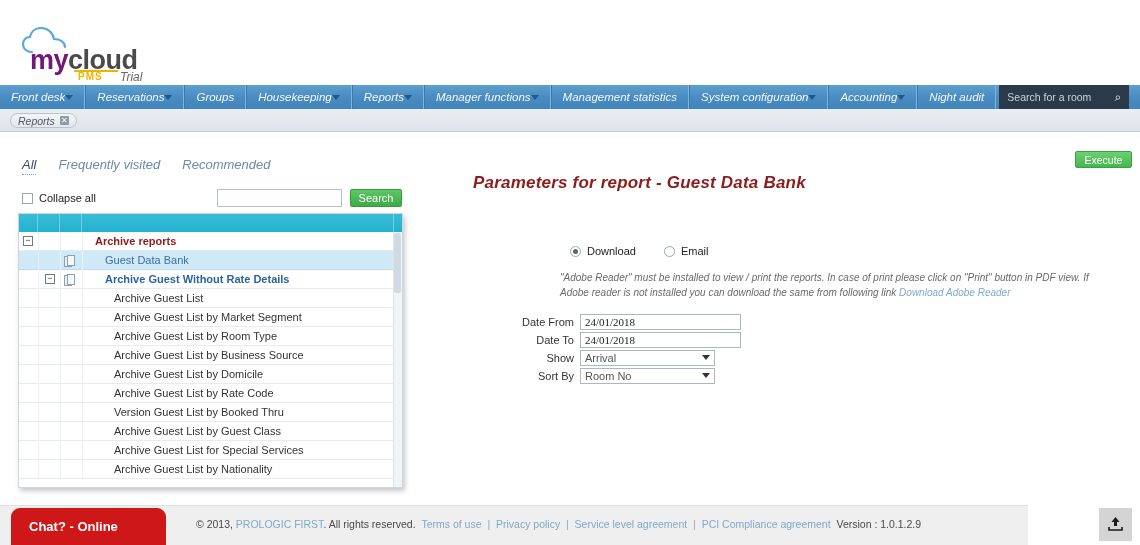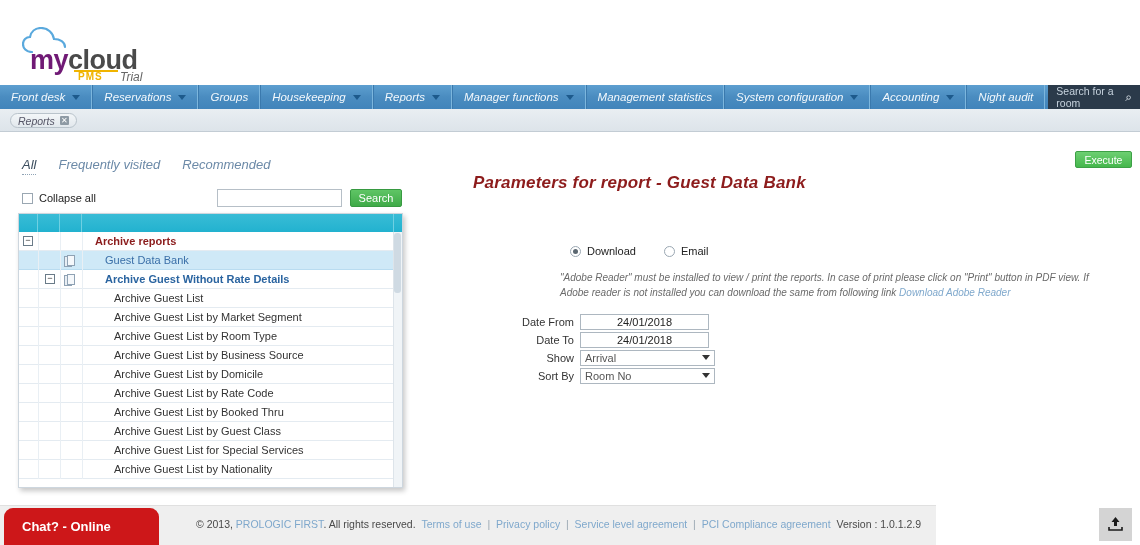--- a/index.html
+++ b/index.html
@@ -23,21 +23,21 @@
   .logo-pms-rule { position: absolute; left: 58px; top: 43px; width: 44px; height: 2px; background: #f0b400; }
   .logo-trial { position: absolute; left: 104px; top: 43px; font-size: 12px; font-style: italic; color: #666; }
 
   
   .topnav {
     position: absolute; left: 0; top: 85px; width: 1140px; height: 24px;
     background: linear-gradient(to bottom, #5d9fd0 0%, #4a8cc0 50%, #4184bb 100%);
     display: flex; align-items: stretch;
   }
   .navitem {
-    display: flex; align-items: center; gap: 7px;
+    display: flex; align-items: center; 
     padding: 0 11px;
     font-size: 11.5px; font-style: italic; color: #f2f8fc;
     border-right: 1px solid #7cb6dd;
     border-left: 1px solid #3a79ad;
     white-space: nowrap; cursor: pointer;
   }
   .navitem:first-child { border-left: none; }
   .navitem .caret {
     width: 0; height: 0; border-left: 4px solid transparent; border-right: 4px solid transparent;
     border-top: 5px solid #1d5a8c; display: inline-block;
@@ -142,44 +142,44 @@
   .radio-lbl { font-size: 11px; color: #222; }
 
   .note { position: absolute; left: 135px; top: 98px; width: 560px;
           font-size: 10px; font-style: italic; color: #6a6a6a; line-height: 1.45; }
   .note a { color: #7fa8cc; text-decoration: none; }
 
   .form { position: absolute; left: 80px; top: 140px; }
   .frow { display: flex; align-items: center; height: 17px; margin-bottom: 1px; }
   .flabel { width: 75px; text-align: right; font-size: 11px; color: #333; padding-right: 6px; }
   .finput {
-    width: 129px; height: 16px; border: 1px solid #adb7c0; background: #fff;
-    font-size: 11px; color: #222; padding: 0 4px; font-family: Liberation Sans, sans-serif; text-align: center;
+    width: 161px; height: 16px; border: 1px solid #adb7c0; background: #fff;
+    font-size: 11px; color: #222; padding: 0 4px; font-family: Liberation Serif, serif;
   }
   .fselect {
     width: 135px; height: 16px; border: 1px solid #adb7c0; background: #fff;
     font-size: 11px; color: #555; padding: 0 4px; position: relative;
     display: flex; align-items: center; justify-content: space-between; cursor: pointer;
   }
   .fselect .dcaret { width: 0; height: 0; border-left: 4px solid transparent; border-right: 4px solid transparent;
                      border-top: 5px solid #333; }
 
   
   .footer {
-    position: absolute; left: 0; top: 505px; width: 936px; height: 40px;
+    position: absolute; left: 0; top: 505px; width: 1028px; height: 40px;
     background: #efefef; border-top: 1px solid #e0e0e0;
   }
   .foot-text {
     position: absolute; left: 196px; top: 12px; font-size: 10.5px; color: #4a4a4a; white-space: nowrap;
   }
   .foot-text .lnk { color: #7fa8cc; cursor: pointer; }
   .foot-text .brand { color: #7fa8cc; cursor: pointer; }
   .foot-text .sep { color: #9aa7b2; }
   .chatbtn {
-    position: absolute; left: 4px; top: 508px; width: 155px; height: 37px;
+    position: absolute; left: 11px; top: 508px; width: 155px; height: 37px;
     background: #cd1719; border-top-left-radius: 9px; border-top-right-radius: 9px;
     color: #fff; font-size: 13px; font-weight: bold;
     display: flex; align-items: center; padding-left: 18px; cursor: pointer;
   }
   .uploadbtn {
     position: absolute; right: 8px; top: 508px; width: 33px; height: 33px;
     background: #d4d4d4; display: flex; align-items: center; justify-content: center; cursor: pointer;
   }
 </style>
 </head>
@@ -340,21 +340,21 @@
           <div class="trow">
             <div class="colline" style="left: 19px;"></div>
             <div class="colline" style="left: 41px;"></div>
             <div class="colline" style="left: 63px;"></div>
             <div class="tlabel t-leaf">Archive Guest List by Rate Code</div>
           </div>
           <div class="trow">
             <div class="colline" style="left: 19px;"></div>
             <div class="colline" style="left: 41px;"></div>
             <div class="colline" style="left: 63px;"></div>
-            <div class="tlabel t-leaf">Archive Guest List by Booked Thru</div>
+            <div class="tlabel t-leaf">Version Guest List by Booked Thru</div>
           </div>
           <div class="trow">
             <div class="colline" style="left: 19px;"></div>
             <div class="colline" style="left: 41px;"></div>
             <div class="colline" style="left: 63px;"></div>
             <div class="tlabel t-leaf">Archive Guest List by Guest Class</div>
           </div>
           <div class="trow">
             <div class="colline" style="left: 19px;"></div>
             <div class="colline" style="left: 41px;"></div>

